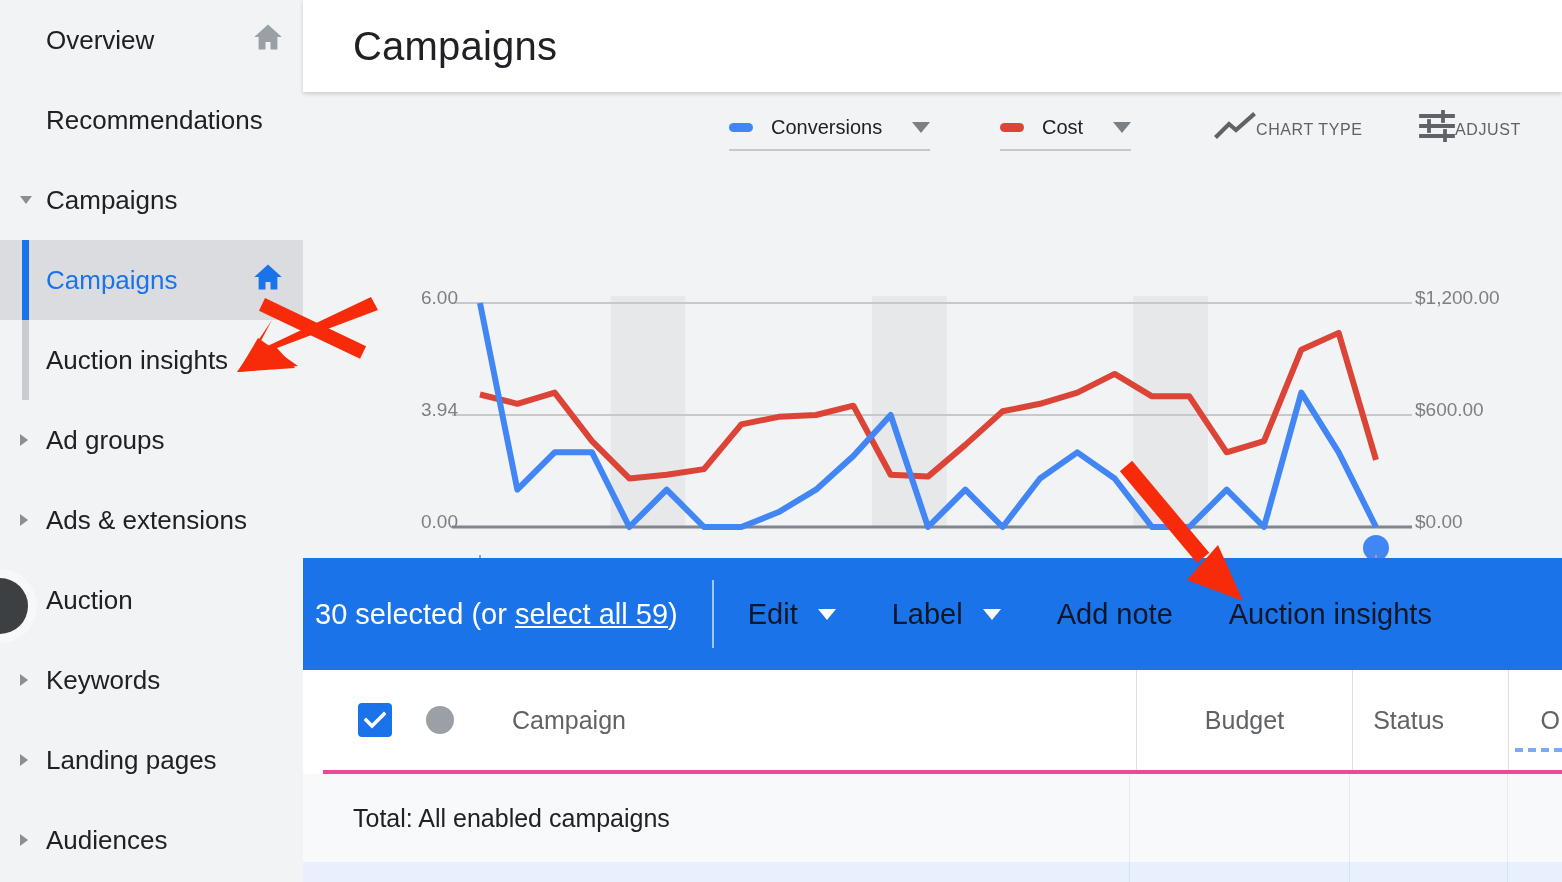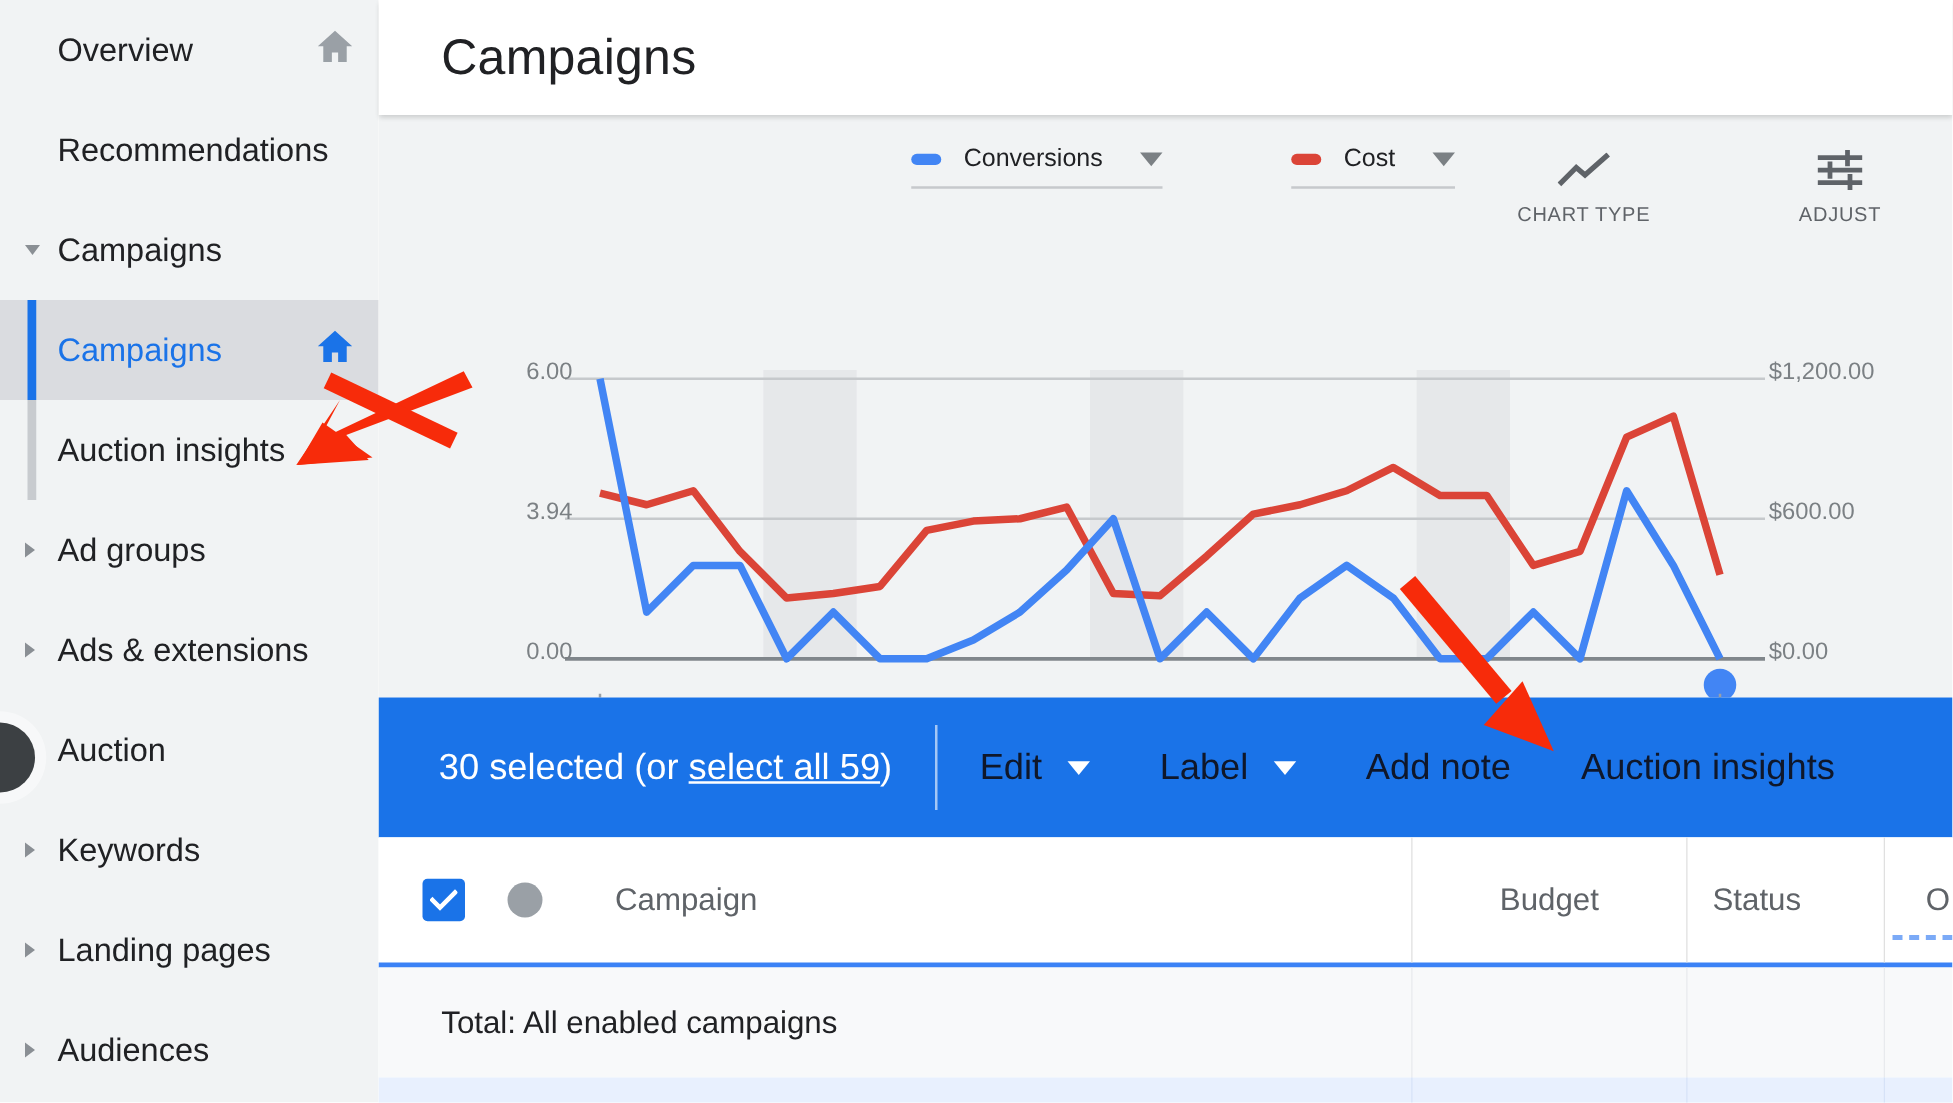--- a/index.html
+++ b/index.html
@@ -106,23 +106,23 @@
   .metric-dash { width: 24px; height: 9px; border-radius: 5px; flex:0 0 auto; }
   .metric-name { font-size: 20px; color: #202124; margin-left: 18px; white-space: nowrap; }
   .dd-caret {
     margin-left: 30px;
     width: 0; height: 0;
     border-top: 11px solid #7b8084;
     border-left: 9px solid transparent;
     border-right: 9px solid transparent;
   }
   .tool-btn {
-    position: absolute; top: 24px;
+    position: absolute; top: 14px;
     width: 106px;
-    display: flex; flex-direction: column; align-items: center;
+    display: flex; align-items: center;
     cursor: pointer;
   }
   .tool-btn .ticon { height: 40px; display:flex; align-items:center; justify-content:center;}
   .tool-btn .tlabel {
     font-size: 16px; color: #5f6368; letter-spacing: .6px; margin-top: 8px;
     white-space: nowrap;
   }
 
   
   #plot { position: absolute; left: 0; top: 96px; right: 0; bottom: 0; }
@@ -134,41 +134,41 @@
   .ylab.left  { right: 1104px; text-align: right; }
   .ylab.right { left: 1112px; }
   .xlab { position: absolute; font-size: 25px; color: #7b8084; white-space: nowrap; }
 
   
   #action-bar {
     position: relative;
     height: 112px;
     background: #1a73e8;
     display: flex; align-items: center;
-    padding-left: 48px;
+    padding-left: 12px;
     color: #fff;
   }
   #sel-text { font-size: 29px; white-space: nowrap; }
   #sel-text .sel-link { text-decoration: underline; cursor: pointer; }
   .ab-divider { width: 2px; height: 68px; background: rgba(255,255,255,.6); margin: 0 34px; }
   .ab-btn {
     display: flex; align-items: center;
     font-size: 29px; color: #0f172a;
     margin-right: 56px; cursor: pointer; white-space: nowrap;
   }
   .ab-caret {
     margin-left: 20px; width: 0; height: 0;
     border-top: 11px solid #fff;
     border-left: 9px solid transparent;
     border-right: 9px solid transparent;
   }
 
   
   #table { position: relative; background: #fff; }
-  #thead { display: flex; height: 104px; background: #fff; border-bottom: 4px solid #3b82f6; }
+  #thead { display: flex; height: 104px; background: #fff; border-bottom: 4px solid #ec4899; margin-left: 20px; }
   .th {
     display: flex; align-items: center;
     border-right: 1px solid #e0e0e0;
     position: relative;
   }
   .th-label { font-size: 25px; color: #5f6368; }
   .th.c-campaign { width: 827px; padding-left: 35px; }
   .th.c-budget   { width: 220px; justify-content: center; }
   .th.c-status   { width: 158px; padding-left: 20px; }
   .th.c-opt      { width: 54px; justify-content: flex-end; padding-right: 2px; border-right: none; }
@@ -265,21 +265,21 @@
     <div id="chart-panel">
 
       <div id="chart-toolbar">
 
         <div class="metric-sel" id="metric-a" style="left:426px;">
           <span class="metric-dash" id="dash-a" style="background: rgb(66, 133, 244);"></span>
           <span class="metric-name">Conversions</span>
           <span class="dd-caret"></span>
         </div>
 
-        <div class="metric-sel" id="metric-b" style="left:730px;">
+        <div class="metric-sel" id="metric-b" style="left:697px;">
           <span class="metric-dash" id="dash-b" style="background: rgb(219, 68, 55);"></span>
           <span class="metric-name">Cost</span>
           <span class="dd-caret"></span>
         </div>
 
         <div class="tool-btn" style="left:911px;">
           <span class="ticon">
             <svg width="42" height="28" viewBox="0 0 42 28">
               <polyline points="3,24 15,12 22,18 39,3" fill="none" stroke="#5f6368" stroke-width="4.2" stroke-linecap="square"></polyline>
             </svg>

